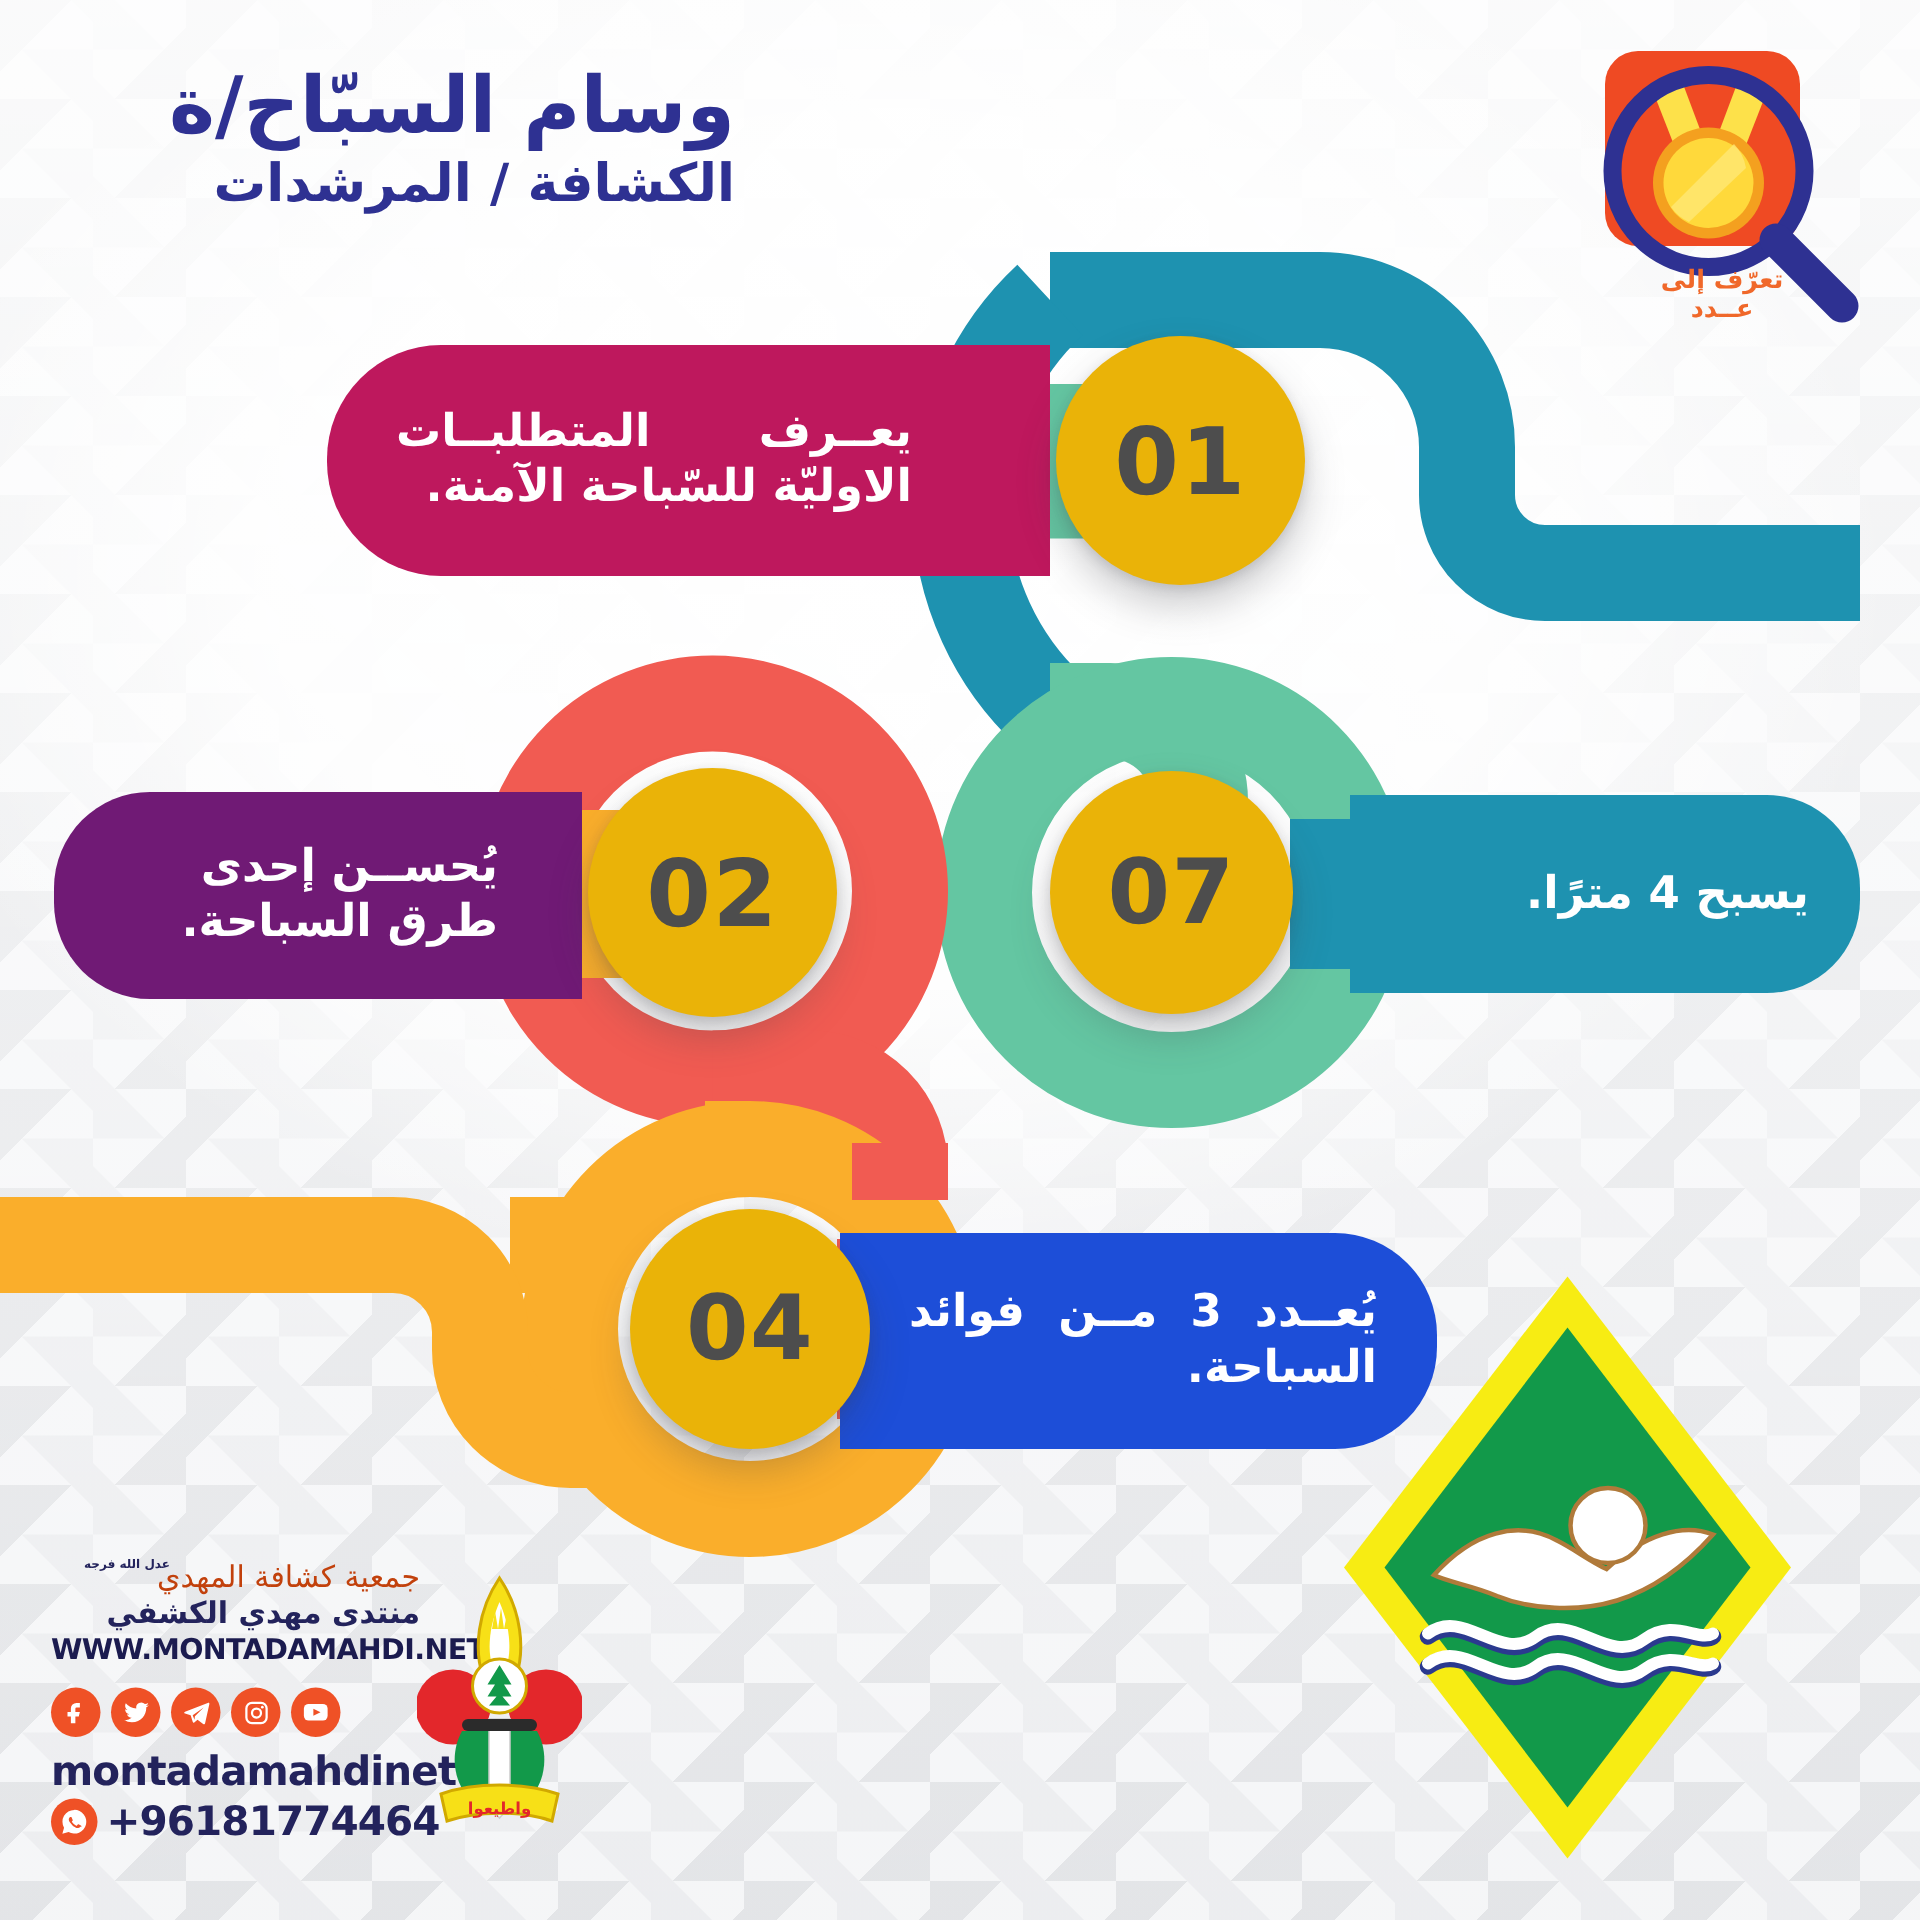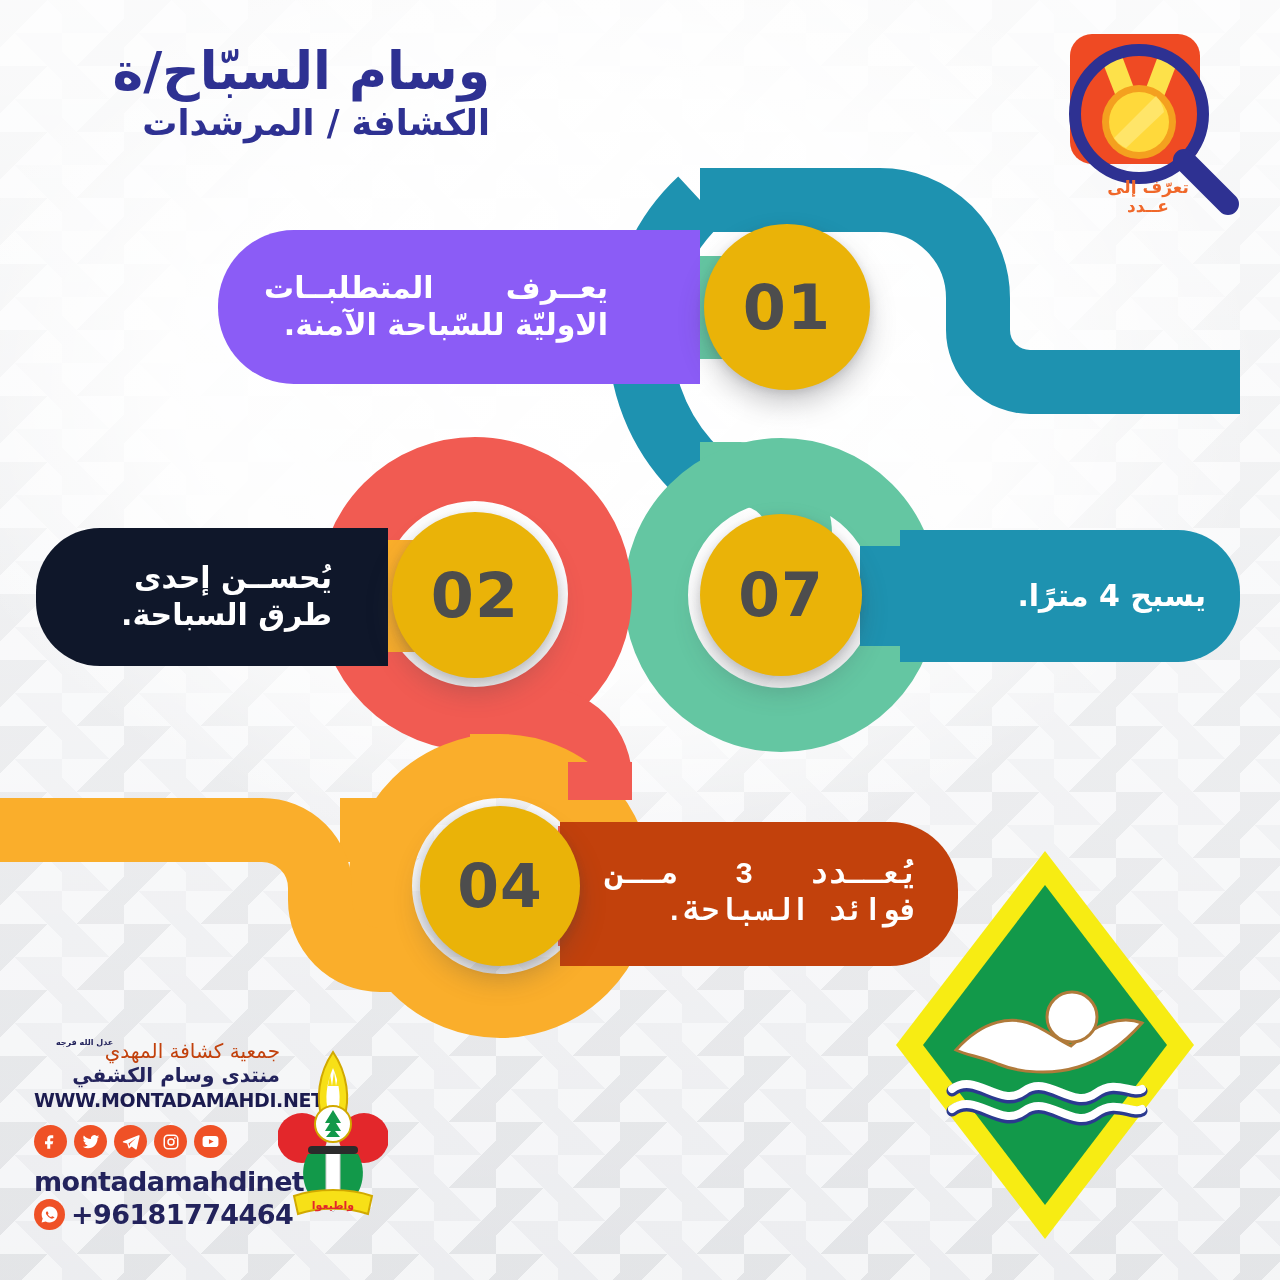--- a/index.html
+++ b/index.html
@@ -185,30 +185,30 @@
 
     <circle cx="79" cy="88" r="64" fill="none" stroke="#2e3192" stroke-width="12"></circle>
     <line x1="124" y1="134" x2="168" y2="178" stroke="#2e3192" stroke-width="22" stroke-linecap="round"></line>
   </svg>
   <div id="brand-logo-caption">
     <div>تعرّف إلى</div>
     <div>عــدد</div>
   </div>
 </div>
 
-<div class="pill" id="pill-01" style="background: #8b5cf6;">
+<div class="pill" id="pill-01" style="background: #be185d;">
   <span class="pill-text">يعــرف المتطلبــات الاوليّة للسّباحة الآمنة.</span>
 </div>
-<div class="pill" id="pill-02" style="background: #0f172a;">
+<div class="pill" id="pill-02" style="background: #701a75;">
   <span class="pill-text">يُحســن إحدى طرق السباحة.</span>
 </div>
 <div class="pill" id="pill-03" style="background: rgb(30, 146, 176);">
   <span class="pill-text">يسبح 4 مترًا.</span>
 </div>
-<div class="pill" id="pill-04" style="background: #c2410c; font-family: Liberation Mono, monospace;">
+<div class="pill" id="pill-04" style="background: #1d4ed8;">
   <span class="pill-text">يُعــدد 3 مــن فوائد السباحة.</span>
 </div>
 
 <div class="knob" id="knob-01">01</div>
 <div class="knob" id="knob-02">02</div>
 <div class="knob" id="knob-03">07</div>
 <div class="knob" id="knob-04">04</div>
 
 <div id="swim-badge">
   <svg viewBox="0 0 310 400" width="310" height="400" xmlns="http://www.w3.org/2000/svg">
@@ -226,21 +226,21 @@
     <path d="M62,264 C86,246 110,284 134,266 C158,248 182,286 206,268 C226,253 242,270 252,264" fill="none" stroke="#ffffff" stroke-width="8" stroke-linecap="round"></path>
   </svg>
 </div>
 
 <div id="footer">
   <div id="org-names">
     <div style="position:relative;">
       <span id="org-motto">عدل الله فرجه</span>
       <div id="org-line1">جمعية كشافة المهدي</div>
     </div>
-    <div id="org-line2">منتدى وسام الكشفي</div>
+    <div id="org-line2">منتدى مهدي الكشفي</div>
     <div id="org-url">WWW.MONTADAMAHDI.NET</div>
   </div>
 
   <div id="social-row">
     <span class="social-icon">
       <svg width="18" height="18" viewBox="0 0 24 24" fill="#fff">
           <path d="M15 3h-3a5 5 0 0 0-5 5v3H4v4h3v6h4v-6h3l1-4h-4V8a1 1 0 0 1 1-1h3z"></path>
         </svg>
     </span>
     <span class="social-icon">

